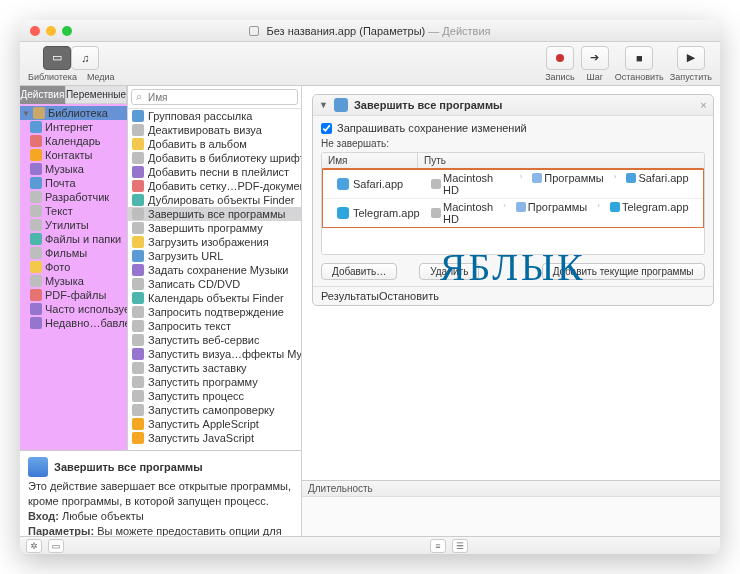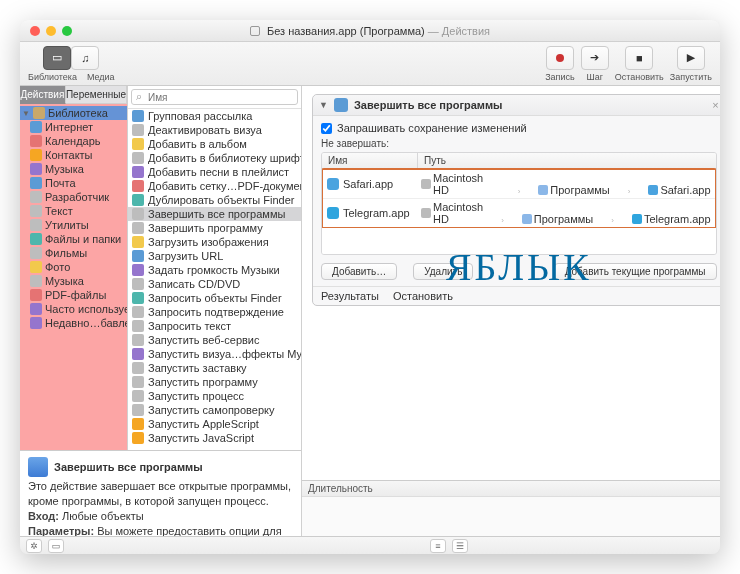--- a/index.html
+++ b/index.html
@@ -12,21 +12,21 @@
 .titlecenter{position:absolute;left:0;right:0;text-align:center;font-size:11px;color:#555;pointer-events:none}
 .titlecenter .edited{color:#999}
 .doc-icon{display:inline-block;width:10px;height:10px;border:1px solid #999;border-radius:2px;vertical-align:-1px;margin-right:4px}
 .toolbar{height:44px;background:linear-gradient(#f7f7f7,#ececec);border-bottom:1px solid #ccc;display:flex;align-items:center;padding:0 8px;gap:6px}
 .tbtn{width:28px;height:24px;border:1px solid #ccc;border-radius:4px;background:linear-gradient(#fdfdfd,#f1f1f1);display:flex;align-items:center;justify-content:center;cursor:pointer}
 .tbtn.active{background:#6b6b6b;border-color:#555;color:#fff}
 .tbtn-group{display:flex;flex-direction:column;align-items:center;gap:2px}
 .tlabel{font-size:9px;color:#555}
 .spacer{flex:1}
 .body{flex:1;display:flex;min-height:0;background:#fff;position:relative}
-.sidebar{width:108px;background:#fca5a5;border-right:1px solid #d0d0d0;display:flex;flex-direction:column}
+.sidebar{width:108px;background:#f0abfc;border-right:1px solid #d0d0d0;display:flex;flex-direction:column}
 .tabs{display:flex;height:18px}
 .tab{flex:1;font-size:10px;text-align:center;line-height:18px;background:#e2e2e4;border-right:1px solid #d0d0d0;border-bottom:1px solid #d0d0d0;cursor:pointer}
 .tab.active{background:#8d8d90;color:#fff;border-bottom-color:#8d8d90}
 .libtree{flex:1;overflow:auto;padding:2px 0}
 .librow{display:flex;align-items:center;gap:3px;padding:1px 4px 1px 10px;font-size:10px;cursor:pointer;white-space:nowrap;overflow:hidden}
 .librow.top{padding-left:2px;background:#6593d6;color:#fff}
 .librow .ic{width:12px;height:12px;border-radius:2px;flex-shrink:0;display:inline-flex;align-items:center;justify-content:center;font-size:8px}
 .disclosure{width:8px;display:inline-block;font-size:8px;color:#666}
 .midcol{width:174px;border-right:1px solid #d0d0d0;display:flex;flex-direction:column;min-height:0}
 .search{padding:3px;border-bottom:1px solid #e0e0e0}
@@ -48,31 +48,31 @@
 .stepbody{padding:6px 8px}
 .ck{display:flex;align-items:center;gap:5px;font-size:10px;margin-bottom:4px}
 .ck input{width:11px;height:11px}
 .lbl{font-size:10px;color:#444}
 .table{border:1px solid #d7d7d9;border-radius:3px;overflow:hidden;margin:3px 0 4px 0}
 .thead{display:flex;background:linear-gradient(#fafafa,#efefef);border-bottom:1px solid #d7d7d9}
 .th{font-size:10px;padding:2px 6px;color:#444;border-right:1px solid #d7d7d9}
 .th:last-child{border-right:none}
 .th.n{width:96px}.th.p{flex:1}
 .tbox{border:2px solid #d87038;border-radius:3px;margin:-1px}
-.trow{display:flex;align-items:center;padding:2px 4px;font-size:10px;border-bottom:1px solid #eee;background:#fff}
+.trow{display:flex;align-items:center;padding:2px 14px;font-size:10px;border-bottom:1px solid #eee;background:#fff}
 .trow:last-child{border-bottom:none}
 .trow .appic{width:12px;height:12px;border-radius:3px;margin-right:4px;flex-shrink:0}
 .trow .nm{width:78px}
-.trow .pth{flex:1;display:flex;align-items:flex-end;gap:18px;color:#777;overflow:hidden}
+.trow .pth{flex:1;display:flex;align-items:flex-start;gap:10px;color:#777;overflow:hidden}
 .pth .seg{display:flex;align-items:center;gap:2px}
 .pth .pic{width:10px;height:10px;border-radius:2px;flex-shrink:0}
 .pth .chev{color:#bbb;font-size:8px}
-.btnrow{display:flex;gap:16px;align-items:center;padding-top:4px}
+.btnrow{display:flex;gap:22px;align-items:center;padding-top:4px}
 .mbtn{font-size:10px;padding:2px 10px;border:1px solid #c9c9cb;border-radius:4px;background:linear-gradient(#fff,#f1f1f1);cursor:pointer}
-.stepftr{display:flex;gap:14px;padding:3px 8px;border-top:1px solid #e0e0e0;font-size:10px;color:#888}
+.stepftr{display:flex;padding:3px 8px;border-top:1px solid #e0e0e0;font-size:10px;color:#888}
 .watermark{position:absolute;top:46%;left:50%;transform:translate(-50%,-50%);font-size:38px;color:#0369a1;letter-spacing:3px;pointer-events:none;font-weight:400;font-family:Georgia,serif}
 .logpanel{height:56px;border-top:1px solid #ccc;background:#fafafa}
 .loghdr{display:flex;background:linear-gradient(#f6f6f6,#ececec);border-bottom:1px solid #ddd}
 .lh{font-size:10px;padding:2px 6px;color:#555}
 .lh.j{flex:1;border-right:1px solid #ddd}.lh.d{width:120px}
 .descpanel{height:86px;border-top:1px solid #ccc;background:#fff;padding:6px 8px;overflow:hidden}
 .desc-title{display:flex;align-items:center;gap:6px;font-weight:600;font-size:13px;margin-bottom:2px}
 .desc-ic{width:20px;height:20px;border-radius:3px;background:linear-gradient(#6aa5e8,#3d7bd4)}
 .desc-body{font-size:10px;color:#555;line-height:1.35}
 .desc-body b{color:#444}
@@ -90,21 +90,21 @@
 <div class="window">
 
   <div class="titlebar">
     <div class="traffic">
       <div class="dot r"></div>
       <div class="dot y"></div>
       <div class="dot g"></div>
     </div>
     <div class="titlecenter">
       <span class="doc-icon"></span>
-      <span>Без названия.app (Программа)</span>
+      <span>Без названия.app (Параметры)</span>
       <span class="edited">— Действия</span>
     </div>
   </div>
 
   <div class="toolbar">
     <div class="tbtn-group">
       <div style="display:flex">
         <div class="tbtn active">▭</div>
         <div class="tbtn">♫</div>
       </div>
@@ -257,29 +257,29 @@
                 <div class="actrow">
                   <span class="aic ic-yellow"></span>
                   <span>Загрузить изображения</span>
                 </div>
                 <div class="actrow">
                   <span class="aic ic-blue"></span>
                   <span>Загрузить URL</span>
                 </div>
                 <div class="actrow">
                   <span class="aic ic-purple"></span>
-                  <span>Задать громкость Музыки</span>
+                  <span>Задать сохранение Музыки</span>
                 </div>
                 <div class="actrow">
                   <span class="aic ic-gray"></span>
                   <span>Записать CD/DVD</span>
                 </div>
                 <div class="actrow">
                   <span class="aic ic-teal"></span>
-                  <span>Запросить объекты Finder</span>
+                  <span>Календарь объекты Finder</span>
                 </div>
                 <div class="actrow">
                   <span class="aic ic-gray"></span>
                   <span>Запросить подтверждение</span>
                 </div>
                 <div class="actrow">
                   <span class="aic ic-gray"></span>
                   <span>Запросить текст</span>
                 </div>
                 <div class="actrow">

